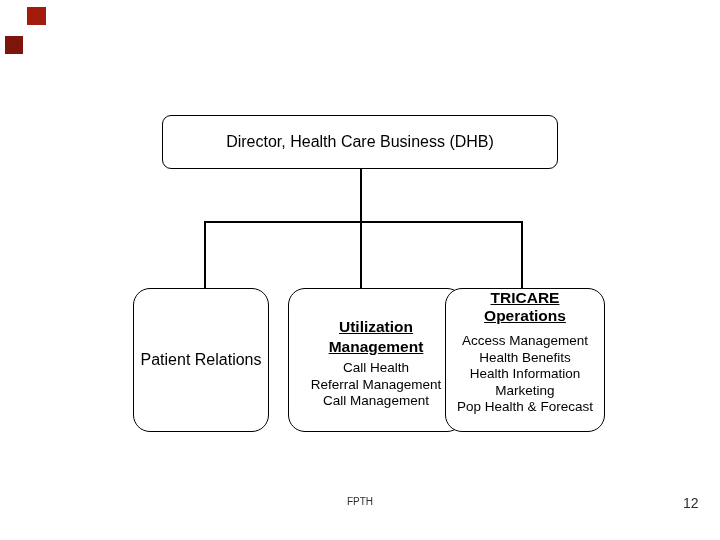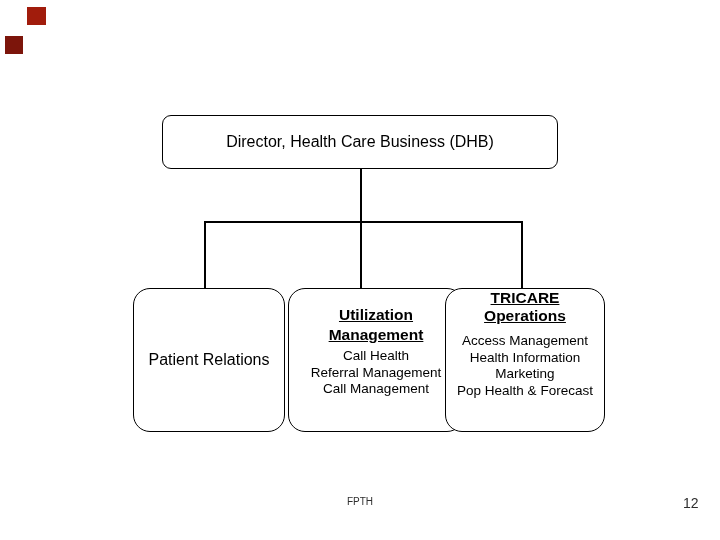--- a/index.html
+++ b/index.html
@@ -40,27 +40,27 @@
     left: 162px; top: 115px; width: 396px; height: 54px;
     border-radius: 9px;
     display: flex; align-items: center; justify-content: center;
     font-size: 16px;
   }
   .node-leaf {
     top: 288px; height: 144px;
     border-radius: 17px;
   }
   .node-patient {
-    left: 133px; width: 152px;
+    left: 133px; width: 136px;
     display: flex; align-items: center; justify-content: center;
     font-size: 16px;
   }
   .node-util {
     left: 288px; width: 176px;
-    padding-top: 16px;
+    padding-top: 28px;
   }
   .node-tricare {
     left: 445px; width: 160px;
   }
   .box-title-line {
     font-weight: bold;
     text-decoration: underline;
     font-size: 15.5px;
     line-height: 20px;
   }
@@ -136,20 +136,21 @@
     </div>
   </div>
 
   <div class="node node-leaf node-tricare">
     <div class="box-title">
       <div class="box-title-line">TRICARE</div>
       <div class="box-title-line">Operations</div>
     </div>
     <div class="box-items">
       <div>Access Management</div>
+      <div>Health Benefits</div>
       <div>Health Information</div>
       <div>Marketing</div>
       <div>Pop Health &amp; Forecast</div>
     </div>
   </div>
 
   <div class="footer-label">FPTH</div>
   <div class="page-number">12</div>
 
 </div>

